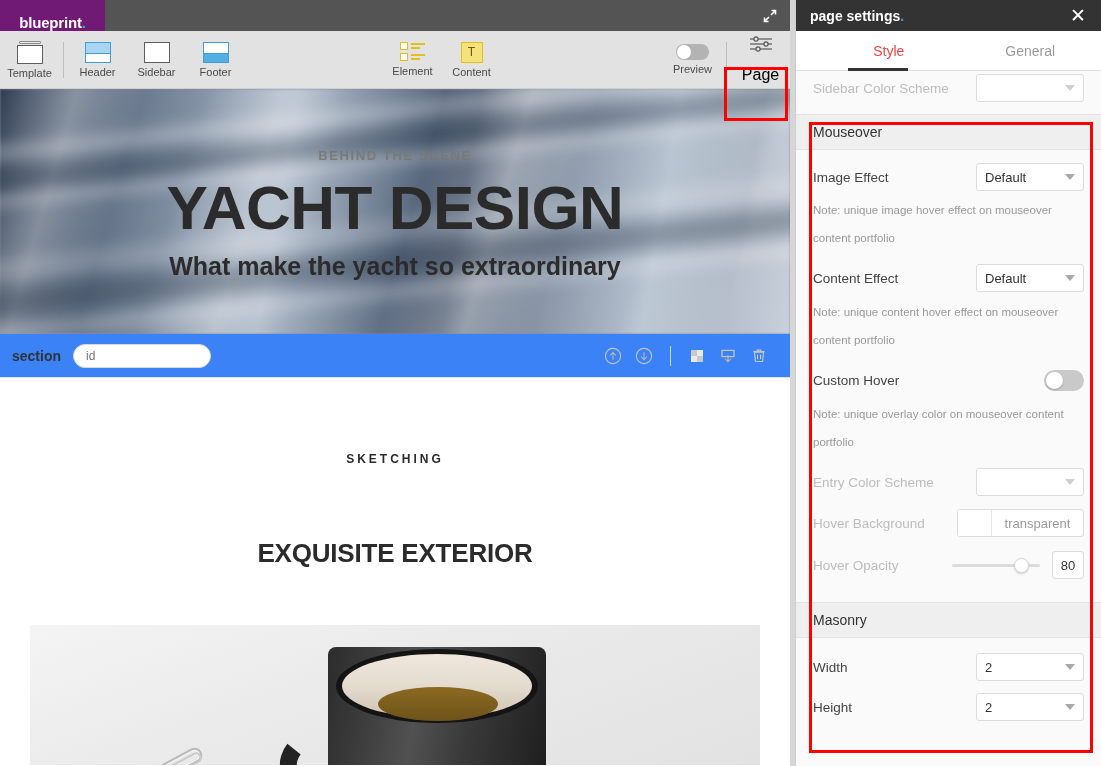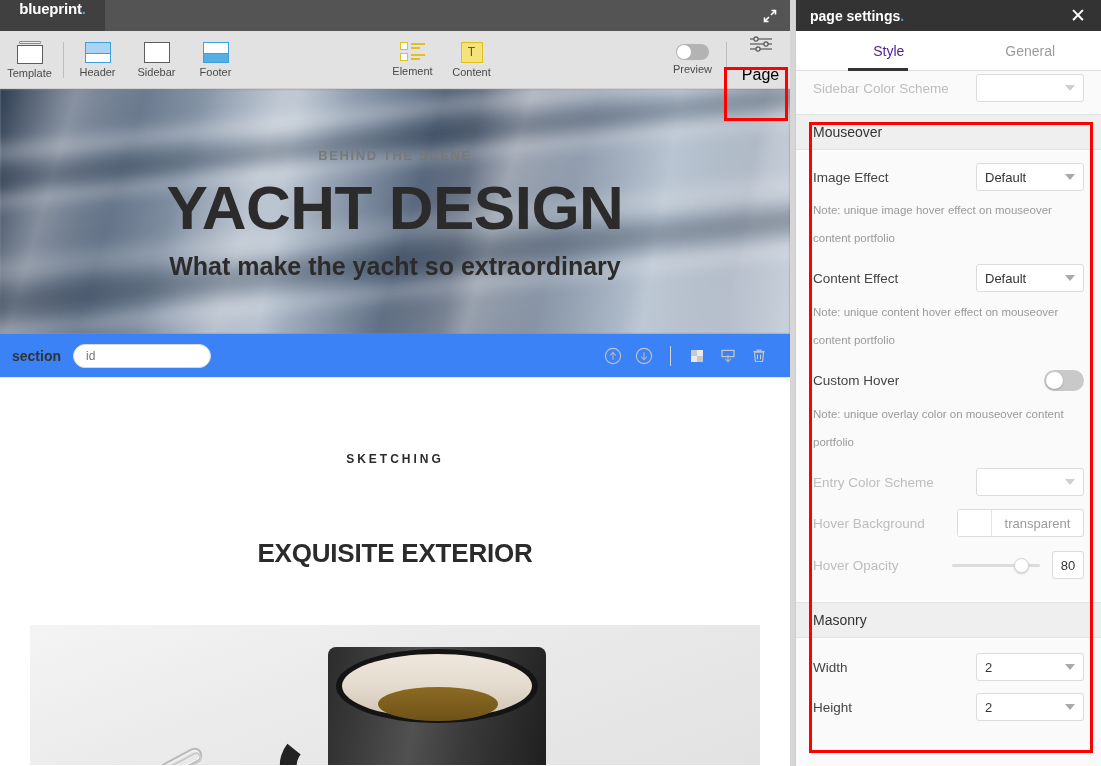--- a/index.html
+++ b/index.html
@@ -21,22 +21,22 @@
 
   
   .topbar {
     position: relative;
     height: 31px;
     background: #545454;
     display: flex; align-items: center;
   }
   .brand {
     width: 105px; height: 31px;
-    background: #404040;
-    display: flex; align-items: flex-start; justify-content: center;
+    background: #701a75;
+    display: flex; align-items: flex-end; justify-content: center;
     color: #ffffff; font-size: 15px; font-weight: bold;
     letter-spacing: -0.2px;
   }
   .brand .dot { color: #2fa8e0; font-weight: bold; }
   .expand-icon {
     position: absolute; right: 12px; top: 8px;
     width: 16px; height: 16px; cursor: pointer;
   }
 
   
@@ -317,21 +317,21 @@
   .panel-tabs {
     display: flex; height: 40px;
     background: #ffffff;
     border-bottom: 1px solid #e0e0e0;
   }
   .panel-tab {
     flex: 1; display: flex; align-items: center; justify-content: center;
     font-size: 14px; color: #9b9b9b; cursor: pointer;
     position: relative;
   }
-  .panel-tab.active { color: #4c1d95; padding-left: 22px; }
+  .panel-tab.active { color: #ef4444; padding-left: 22px; }
   .panel-tab.active::after {
     content: ""; position: absolute;
     left: 50%; transform: translateX(-50%);
     bottom: -1px; width: 60px; height: 3px; background: #333333;
   }
   .panel-body { background: #fafafa; }
 
   .row {
     display: flex; align-items: center;
     padding: 0 17px;

